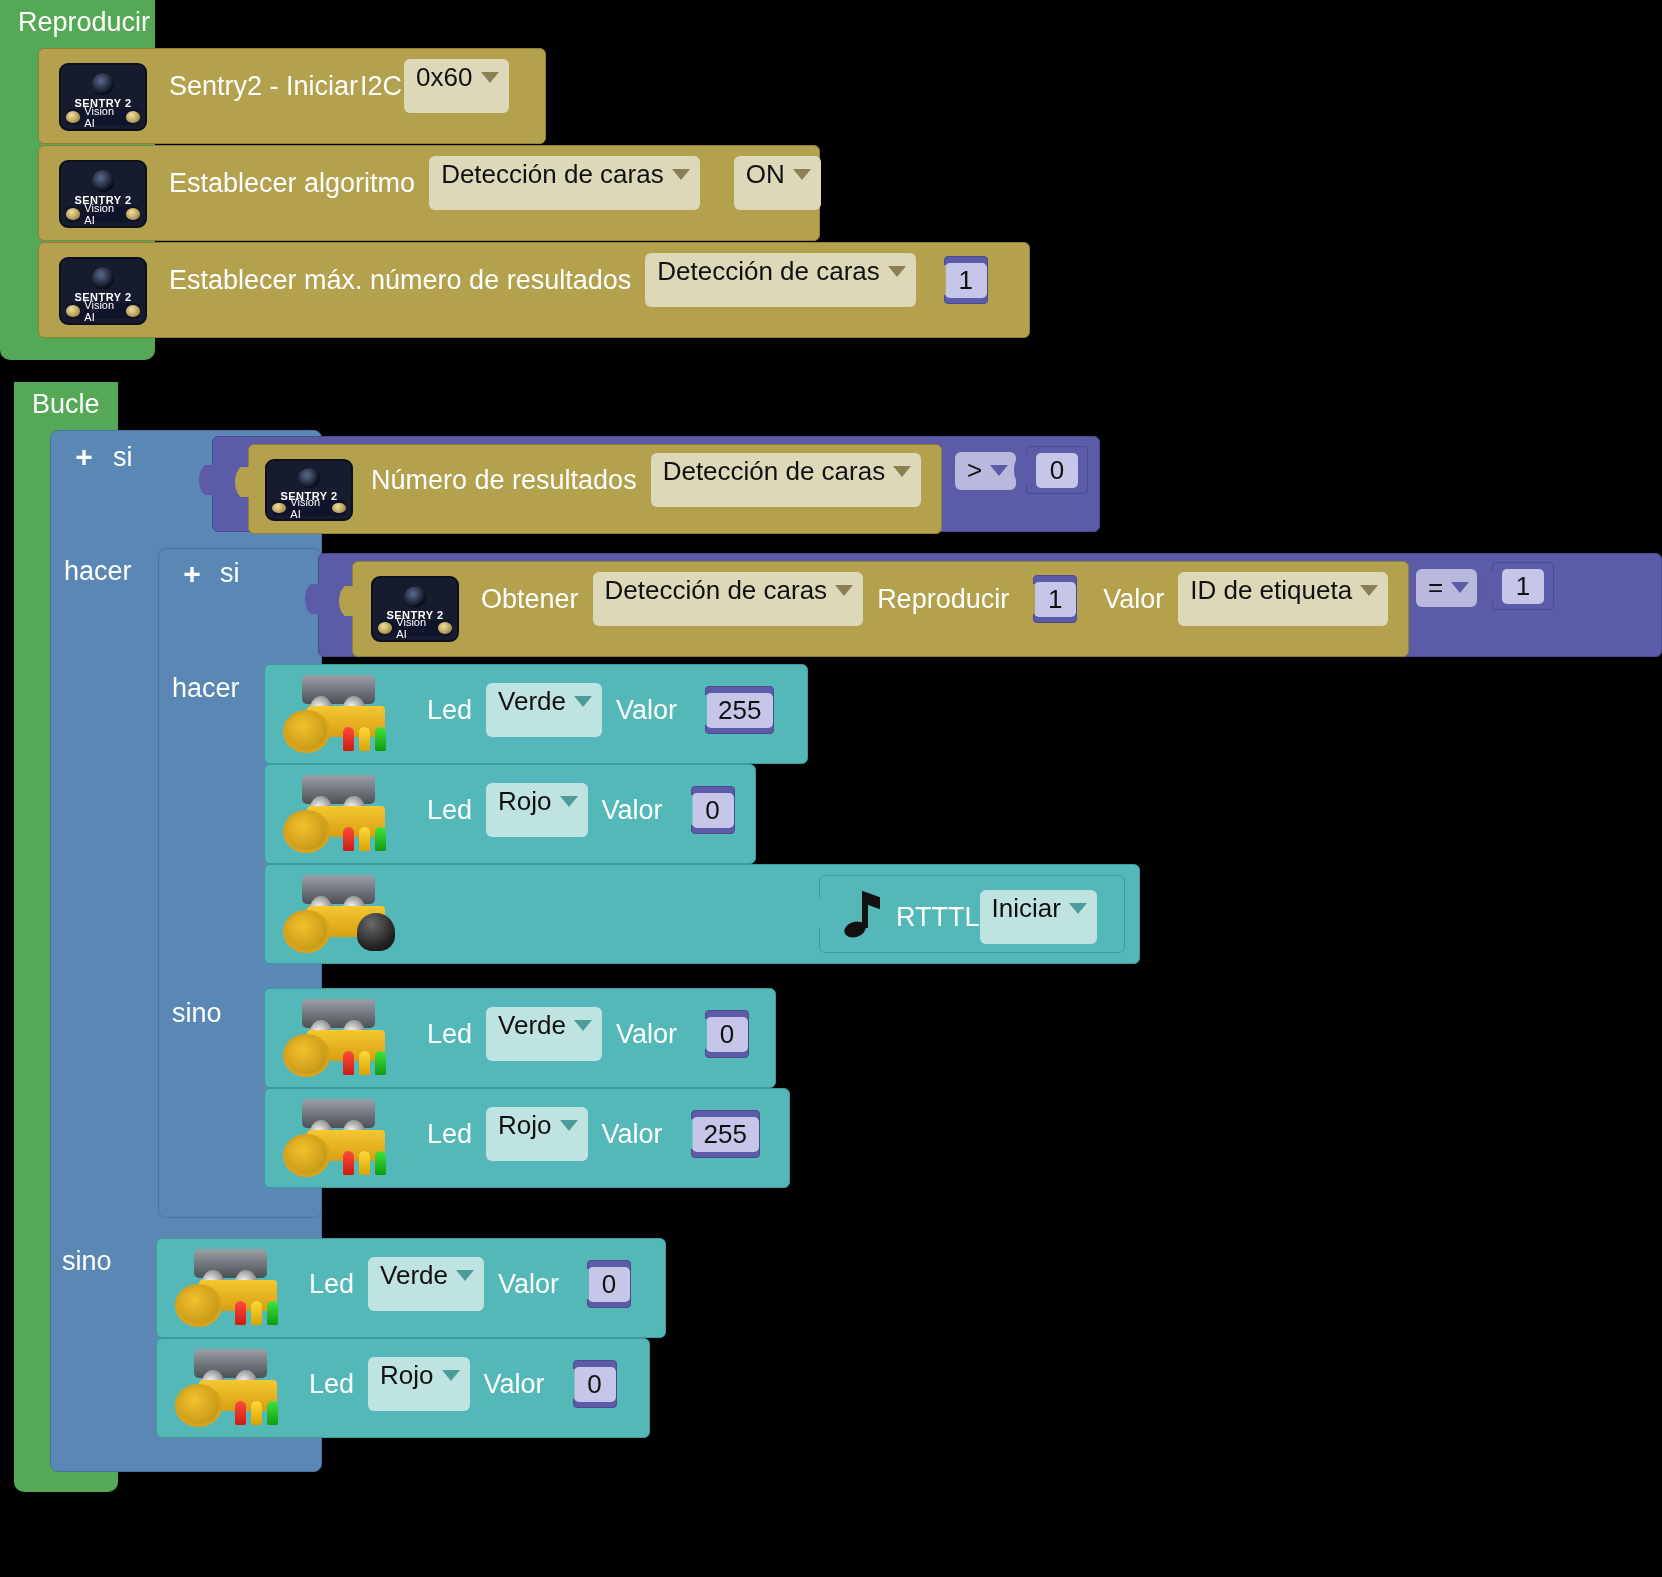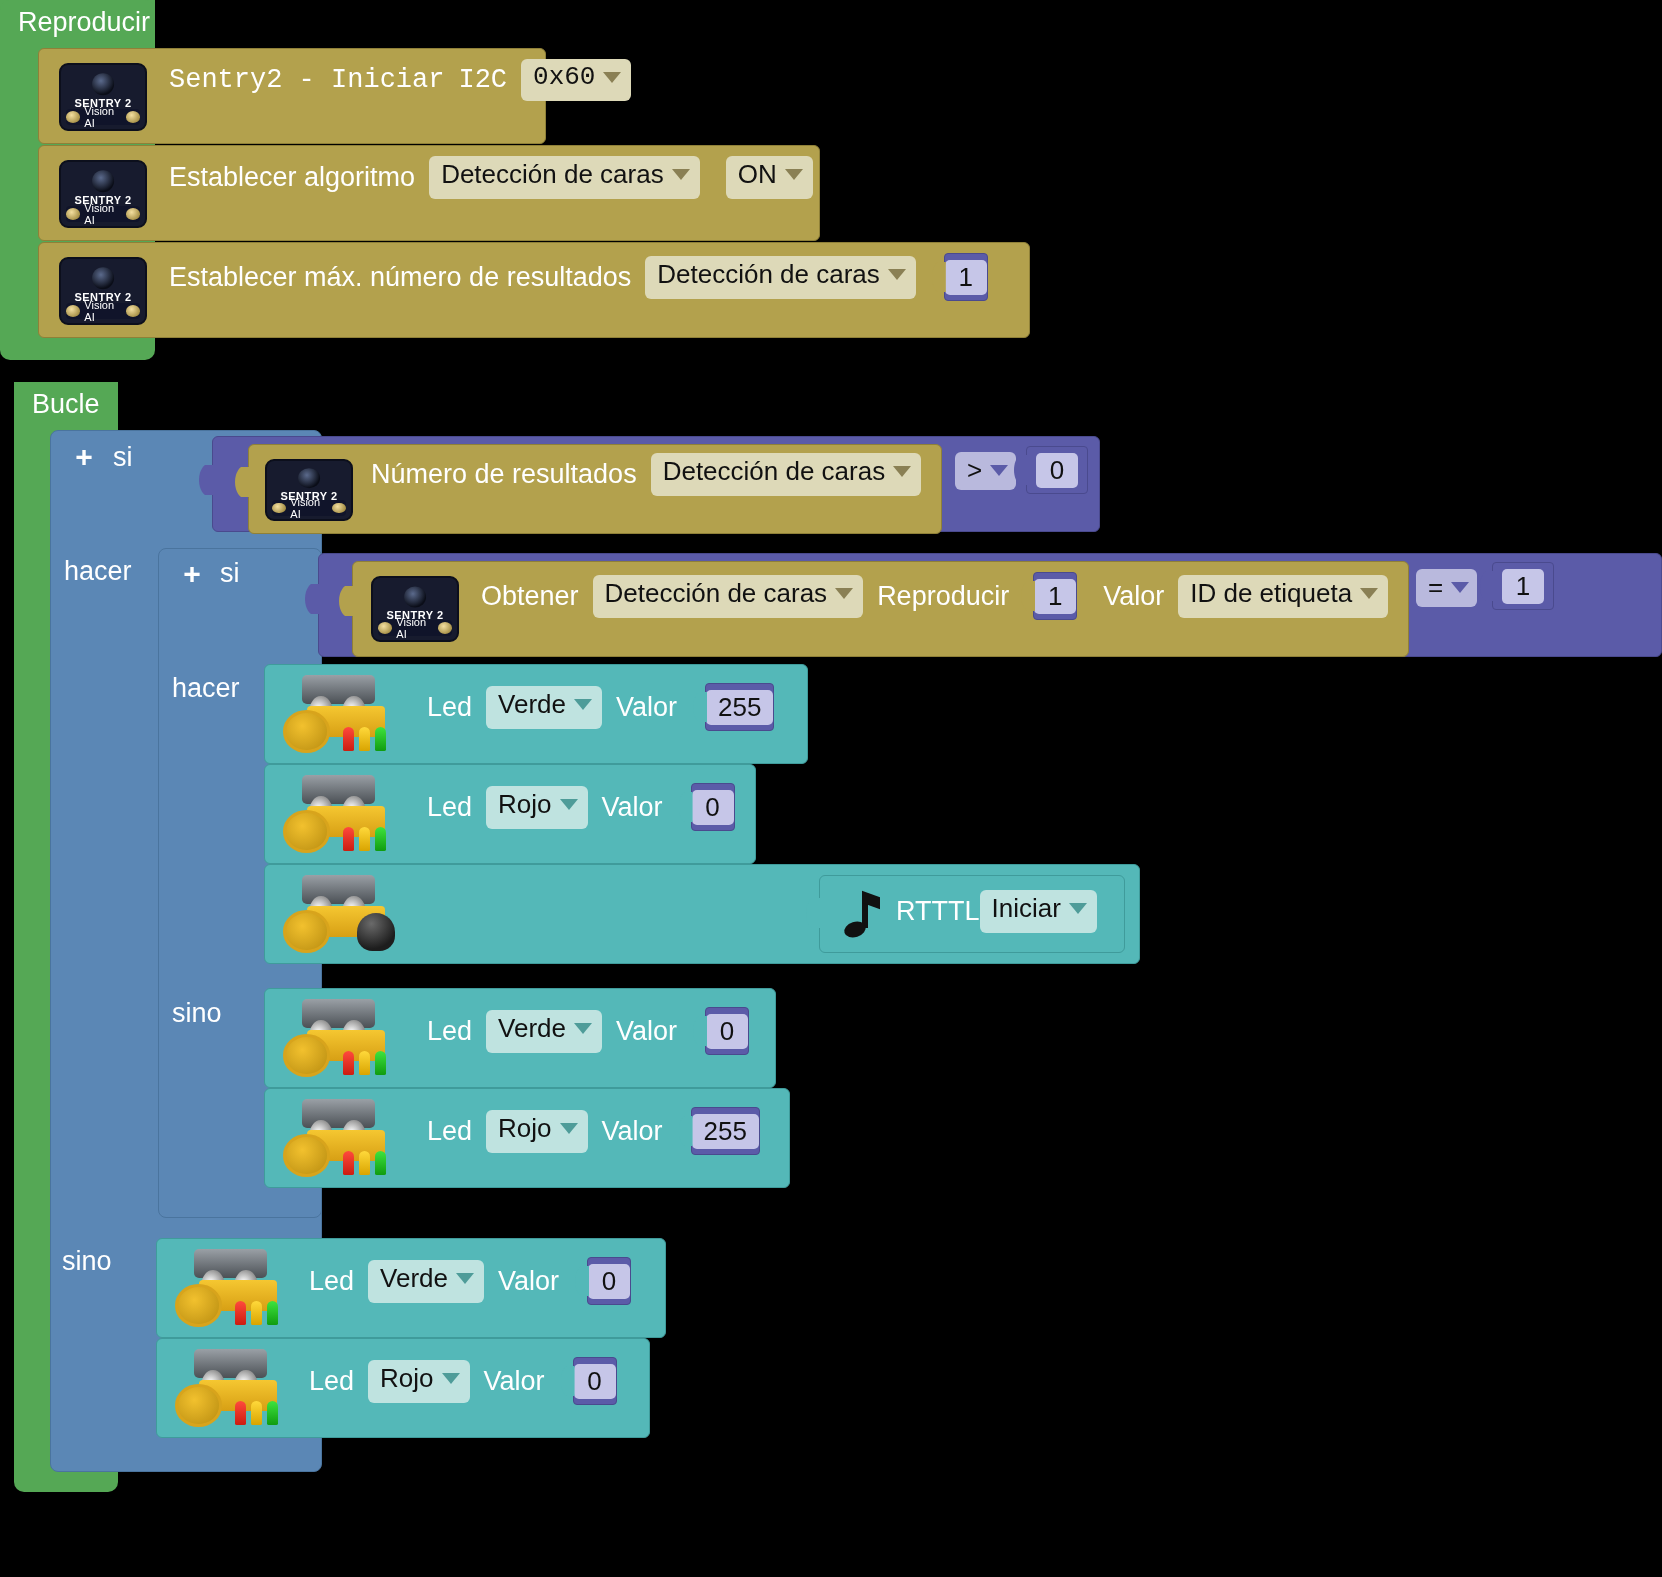--- a/index.html
+++ b/index.html
@@ -51,21 +51,21 @@
   }
   .plug.gold{background:#b3a14d;}
   .plug.teal{background:#54b8b8;}
 
   
   .lbl{font-size:27px;color:#fff;white-space:nowrap;}
 
   
   .dd{
     background:#ddd9b8;border-radius:6px;color:#111;font-size:26px;
-    padding:3px 10px 9px 12px;display:inline-flex;align-items:center;gap:8px;
+    padding:3px 10px 20px 12px;display:inline-flex;align-items:center;gap:8px;
     white-space:nowrap;
   }
   .dd.teal{background:#bfe3e0;}
   .dd.purple{background:#b9b9dd;padding:3px 8px 4px 12px;}
   .caret{
     width:0;height:0;border-left:9px solid transparent;border-right:9px solid transparent;
     border-top:11px solid #8a8054;display:inline-block;
   }
   .dd.teal .caret{border-top-color:#4e9c99;}
   .dd.purple .caret{border-top-color:#5b5ba8;}
@@ -152,21 +152,21 @@
 <div class="abs stack-gold" style="left:38px;top:48px;width:508px;height:96px;">
   <div class="abs sentry" style="left:20px;top:14px;width:88px;height:68px;">
     <div class="lens"></div>
       <div class="st">SENTRY 2</div>
     <div class="vb">
         <span class="dot"></span>
         <span class="vt">Vision AI</span>
         <span class="dot"></span>
       </div>
   </div>
-  <div class="abs" style="left:130px;top:10px;display:flex;align-items:center;gap:14px;font-family:Liberation Mono, monospace;">
+  <div class="abs" style="left:130px;top:10px;display:flex;align-items:center;gap:2px;">
     <span class="lbl">Sentry2 - Iniciar</span>
     <span class="lbl">I2C</span>
     <span class="dd">
       <span>0x60</span>
       <i class="caret"></i>
     </span>
   </div>
 </div>
 
 <div class="abs stack-gold" style="left:38px;top:145px;width:782px;height:96px;">
@@ -178,21 +178,21 @@
         <span class="vt">Vision AI</span>
         <span class="dot"></span>
       </div>
   </div>
   <div class="abs" style="left:130px;top:10px;display:flex;align-items:center;gap:14px;">
     <span class="lbl">Establecer algoritmo</span>
     <span class="dd">
       <span>Detección de caras</span>
       <i class="caret"></i>
     </span>
-    <span class="dd" style="margin-left:12px;">
+    <span class="dd" style="margin-left:20px;">
       <span>ON</span>
       <i class="caret"></i>
     </span>
   </div>
 </div>
 
 <div class="abs stack-gold" style="left:38px;top:242px;width:992px;height:96px;">
   <div class="abs sentry" style="left:20px;top:14px;width:88px;height:68px;">
     <div class="lens"></div>
       <div class="st">SENTRY 2</div>

